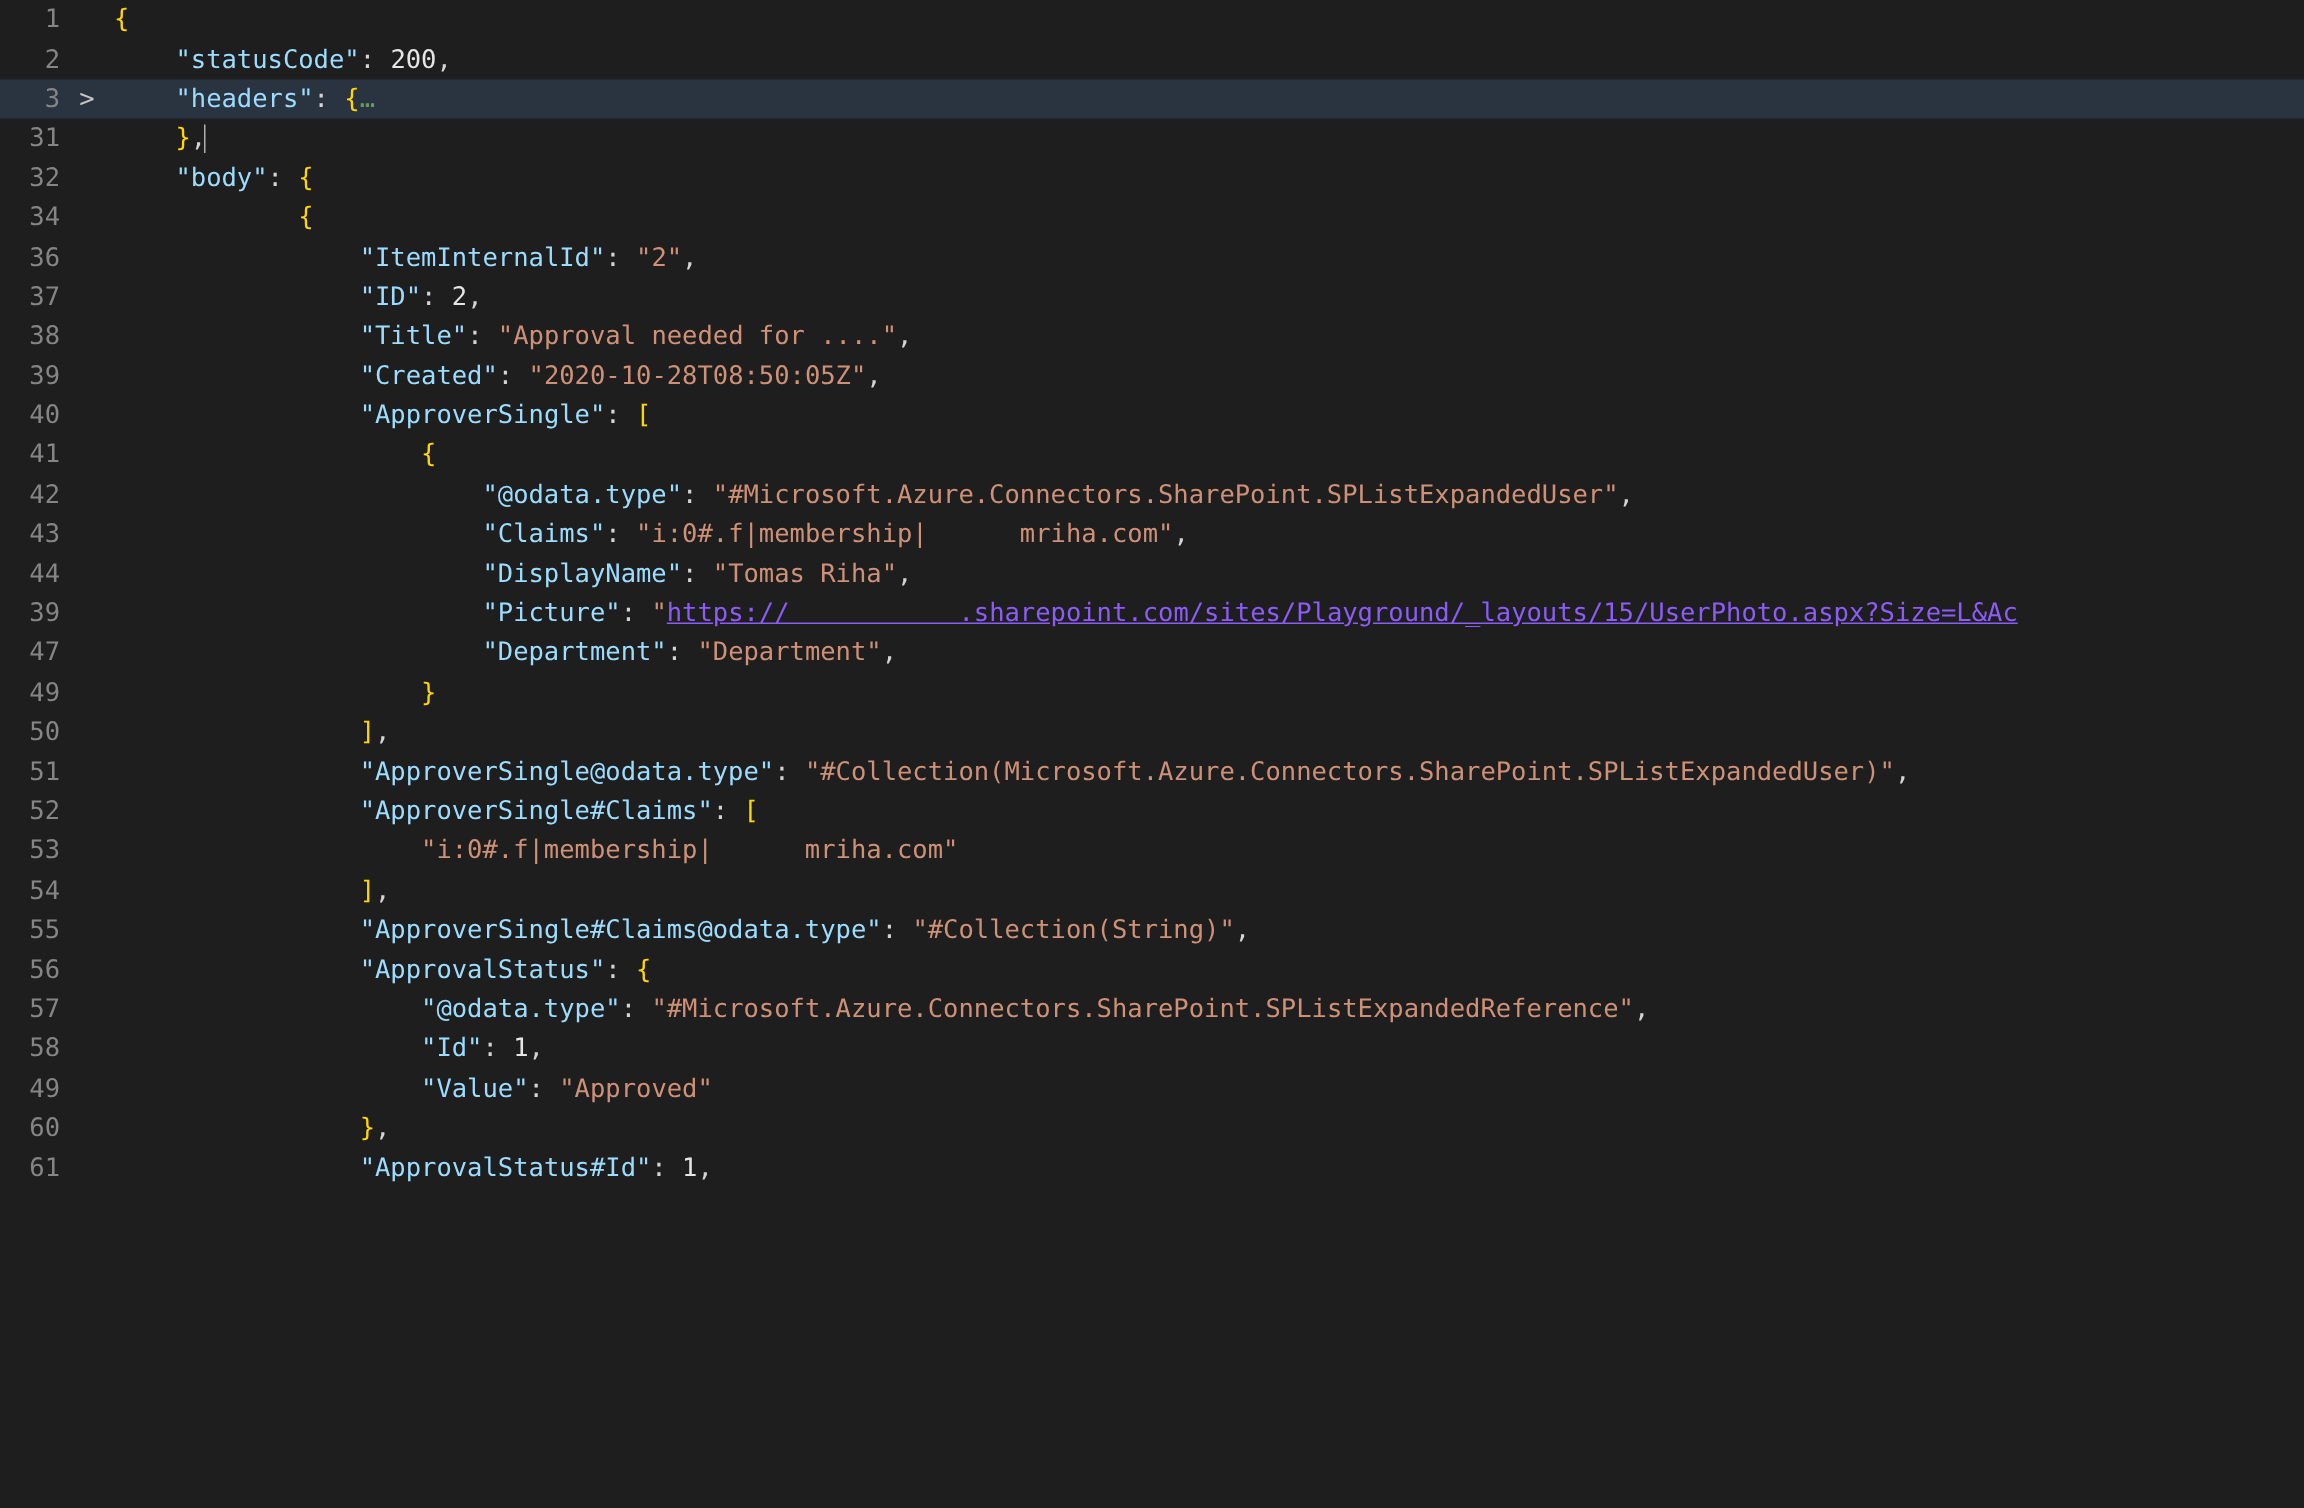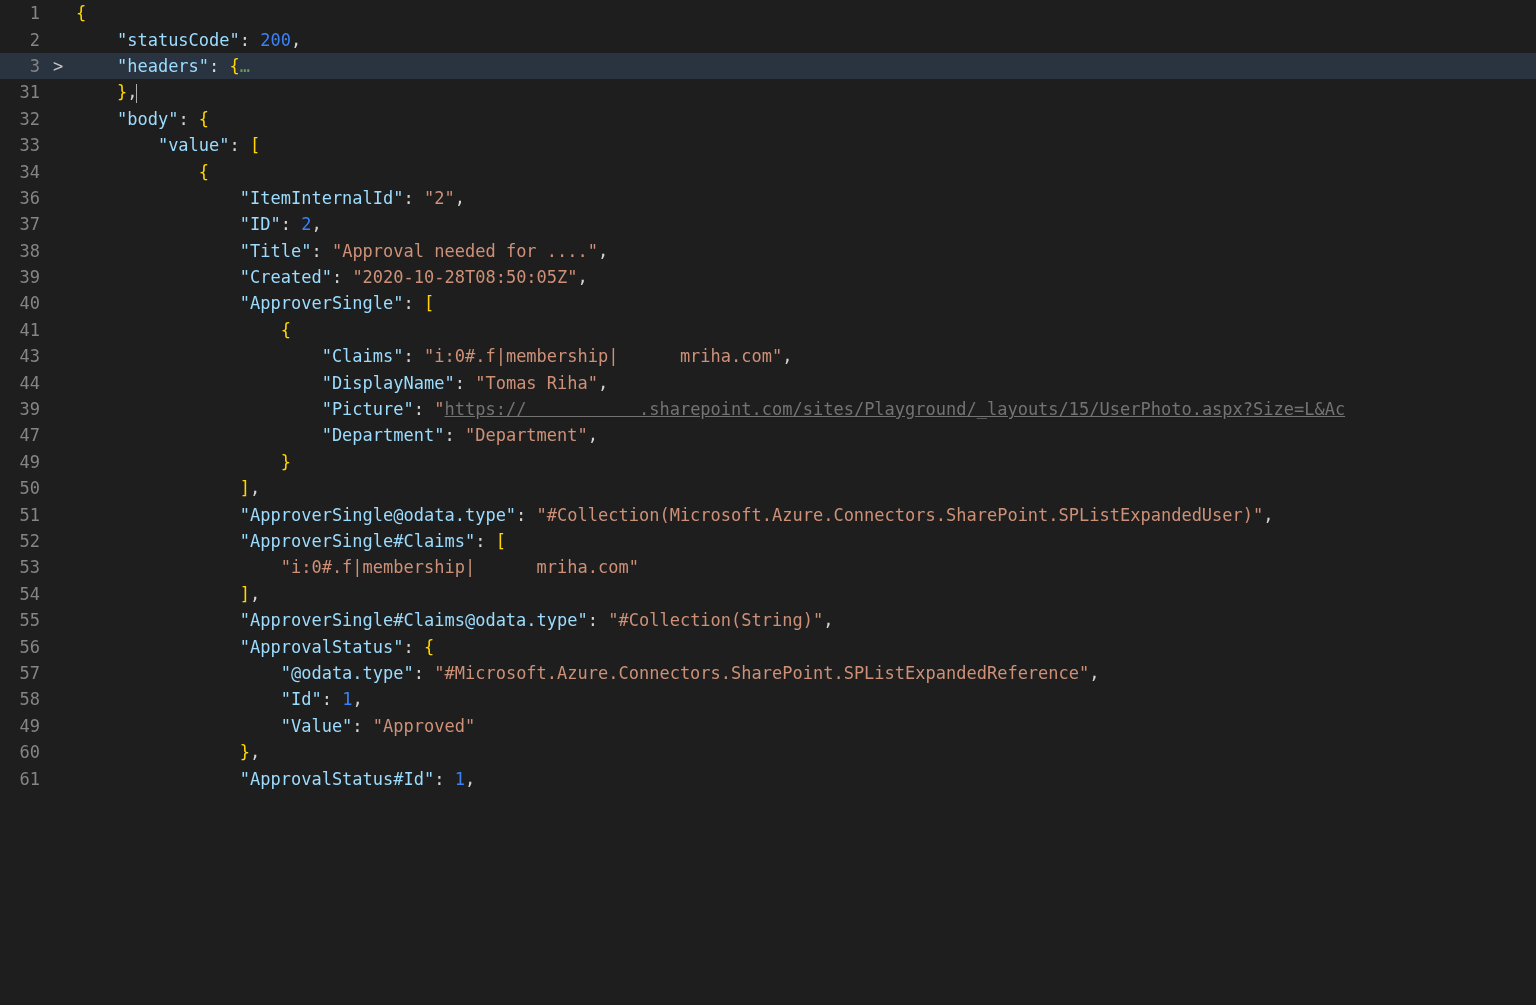--- a/index.html
+++ b/index.html
@@ -43,49 +43,49 @@
     cursor: pointer;
   }
   .code {
     padding-left: 8px;
     white-space: pre;
   }
   .tok-punc   { color: #d4d4d4; }
   .tok-delim  { color: #ffd602; } 
   .tok-key    { color: #9cdcfe; } 
   .tok-string { color: #ce9178; } 
-  .tok-num    { color: #3b82f6; } 
-  .tok-link   { color: #737373; text-decoration: underline; }
+  .tok-num    { color: #e5e5e5; } 
+  .tok-link   { color: #8b5cf6; text-decoration: underline; }
   .tok-fold   { color: #6a9955; } 
   .cursor {
     display:inline-block;
     width:1px;
     height:19px;
     background:#aeafad;
     vertical-align:middle;
     margin-left:-1px;
   }
 </style>
 </head>
 <body>
 
 <div class="editor">
     <div class="line"><div class="gutter">1</div><div class="fold-col"></div><div class="code"><span class="tok-delim">{</span></div></div>
     <div class="line"><div class="gutter">2</div><div class="fold-col"></div><div class="code"><span class="tok-punc">    </span><span class="tok-key">"statusCode"</span><span class="tok-punc">: </span><span class="tok-num">200</span><span class="tok-punc">,</span></div></div>
     <div class="line highlighted"><div class="gutter">3</div><div class="fold-col">&gt;</div><div class="code"><span class="tok-punc">    </span><span class="tok-key">"headers"</span><span class="tok-punc">: </span><span class="tok-delim">{</span><span class="tok-fold">…</span></div></div>
     <div class="line"><div class="gutter">31</div><div class="fold-col"></div><div class="code"><span class="tok-punc">    </span><span class="tok-delim">}</span><span class="tok-punc">,</span><span class="cursor"></span></div></div>
     <div class="line"><div class="gutter">32</div><div class="fold-col"></div><div class="code"><span class="tok-punc">    </span><span class="tok-key">"body"</span><span class="tok-punc">: </span><span class="tok-delim">{</span></div></div>
-    <div class="line"><div class="gutter">33</div><div class="fold-col"></div><div class="code"><span class="tok-punc">        </span><span class="tok-key">"value"</span><span class="tok-punc">: </span><span class="tok-delim">[</span></div></div>
     <div class="line"><div class="gutter">34</div><div class="fold-col"></div><div class="code"><span class="tok-punc">            </span><span class="tok-delim">{</span></div></div>
     <div class="line"><div class="gutter">36</div><div class="fold-col"></div><div class="code"><span class="tok-punc">                </span><span class="tok-key">"ItemInternalId"</span><span class="tok-punc">: </span><span class="tok-string">"2"</span><span class="tok-punc">,</span></div></div>
     <div class="line"><div class="gutter">37</div><div class="fold-col"></div><div class="code"><span class="tok-punc">                </span><span class="tok-key">"ID"</span><span class="tok-punc">: </span><span class="tok-num">2</span><span class="tok-punc">,</span></div></div>
     <div class="line"><div class="gutter">38</div><div class="fold-col"></div><div class="code"><span class="tok-punc">                </span><span class="tok-key">"Title"</span><span class="tok-punc">: </span><span class="tok-string">"Approval needed for ...."</span><span class="tok-punc">,</span></div></div>
     <div class="line"><div class="gutter">39</div><div class="fold-col"></div><div class="code"><span class="tok-punc">                </span><span class="tok-key">"Created"</span><span class="tok-punc">: </span><span class="tok-string">"2020-10-28T08:50:05Z"</span><span class="tok-punc">,</span></div></div>
     <div class="line"><div class="gutter">40</div><div class="fold-col"></div><div class="code"><span class="tok-punc">                </span><span class="tok-key">"ApproverSingle"</span><span class="tok-punc">: </span><span class="tok-delim">[</span></div></div>
     <div class="line"><div class="gutter">41</div><div class="fold-col"></div><div class="code"><span class="tok-punc">                    </span><span class="tok-delim">{</span></div></div>
+    <div class="line"><div class="gutter">42</div><div class="fold-col"></div><div class="code"><span class="tok-punc">                        </span><span class="tok-key">"@odata.type"</span><span class="tok-punc">: </span><span class="tok-string">"#Microsoft.Azure.Connectors.SharePoint.SPListExpandedUser"</span><span class="tok-punc">,</span></div></div>
     <div class="line"><div class="gutter">43</div><div class="fold-col"></div><div class="code"><span class="tok-punc">                        </span><span class="tok-key">"Claims"</span><span class="tok-punc">: </span><span class="tok-string">"i:0#.f|membership|      mriha.com"</span><span class="tok-punc">,</span></div></div>
     <div class="line"><div class="gutter">44</div><div class="fold-col"></div><div class="code"><span class="tok-punc">                        </span><span class="tok-key">"DisplayName"</span><span class="tok-punc">: </span><span class="tok-string">"Tomas Riha"</span><span class="tok-punc">,</span></div></div>
     <div class="line"><div class="gutter">39</div><div class="fold-col"></div><div class="code"><span class="tok-punc">                        </span><span class="tok-key">"Picture"</span><span class="tok-punc">: </span><span class="tok-string">"</span><span class="tok-link">https://           .sharepoint.com/sites/Playground/_layouts/15/UserPhoto.aspx?Size=L&amp;Ac</span></div></div>
     <div class="line"><div class="gutter">47</div><div class="fold-col"></div><div class="code"><span class="tok-punc">                        </span><span class="tok-key">"Department"</span><span class="tok-punc">: </span><span class="tok-string">"Department"</span><span class="tok-punc">,</span></div></div>
     <div class="line"><div class="gutter">49</div><div class="fold-col"></div><div class="code"><span class="tok-punc">                    </span><span class="tok-delim">}</span></div></div>
     <div class="line"><div class="gutter">50</div><div class="fold-col"></div><div class="code"><span class="tok-punc">                </span><span class="tok-delim">]</span><span class="tok-punc">,</span></div></div>
     <div class="line"><div class="gutter">51</div><div class="fold-col"></div><div class="code"><span class="tok-punc">                </span><span class="tok-key">"ApproverSingle@odata.type"</span><span class="tok-punc">: </span><span class="tok-string">"#Collection(Microsoft.Azure.Connectors.SharePoint.SPListExpandedUser)"</span><span class="tok-punc">,</span></div></div>
     <div class="line"><div class="gutter">52</div><div class="fold-col"></div><div class="code"><span class="tok-punc">                </span><span class="tok-key">"ApproverSingle#Claims"</span><span class="tok-punc">: </span><span class="tok-delim">[</span></div></div>
     <div class="line"><div class="gutter">53</div><div class="fold-col"></div><div class="code"><span class="tok-punc">                    </span><span class="tok-string">"i:0#.f|membership|      mriha.com"</span></div></div>
     <div class="line"><div class="gutter">54</div><div class="fold-col"></div><div class="code"><span class="tok-punc">                </span><span class="tok-delim">]</span><span class="tok-punc">,</span></div></div>

